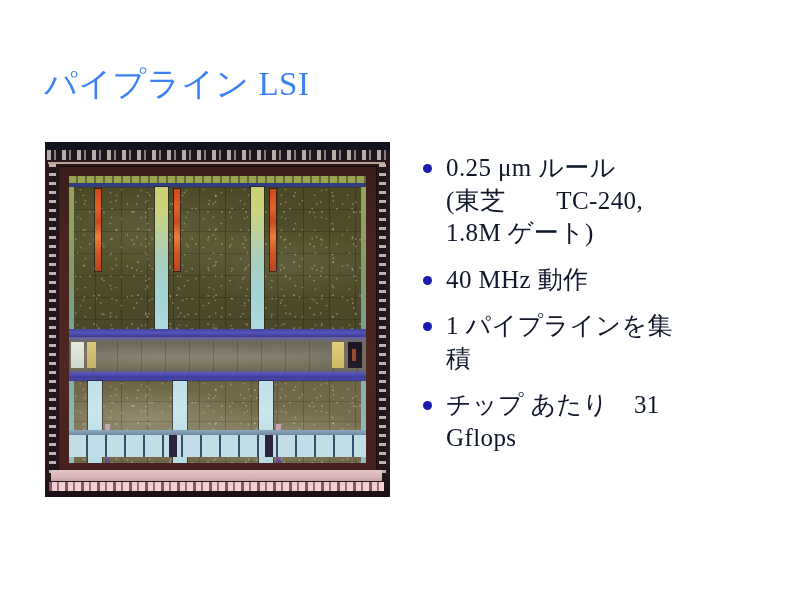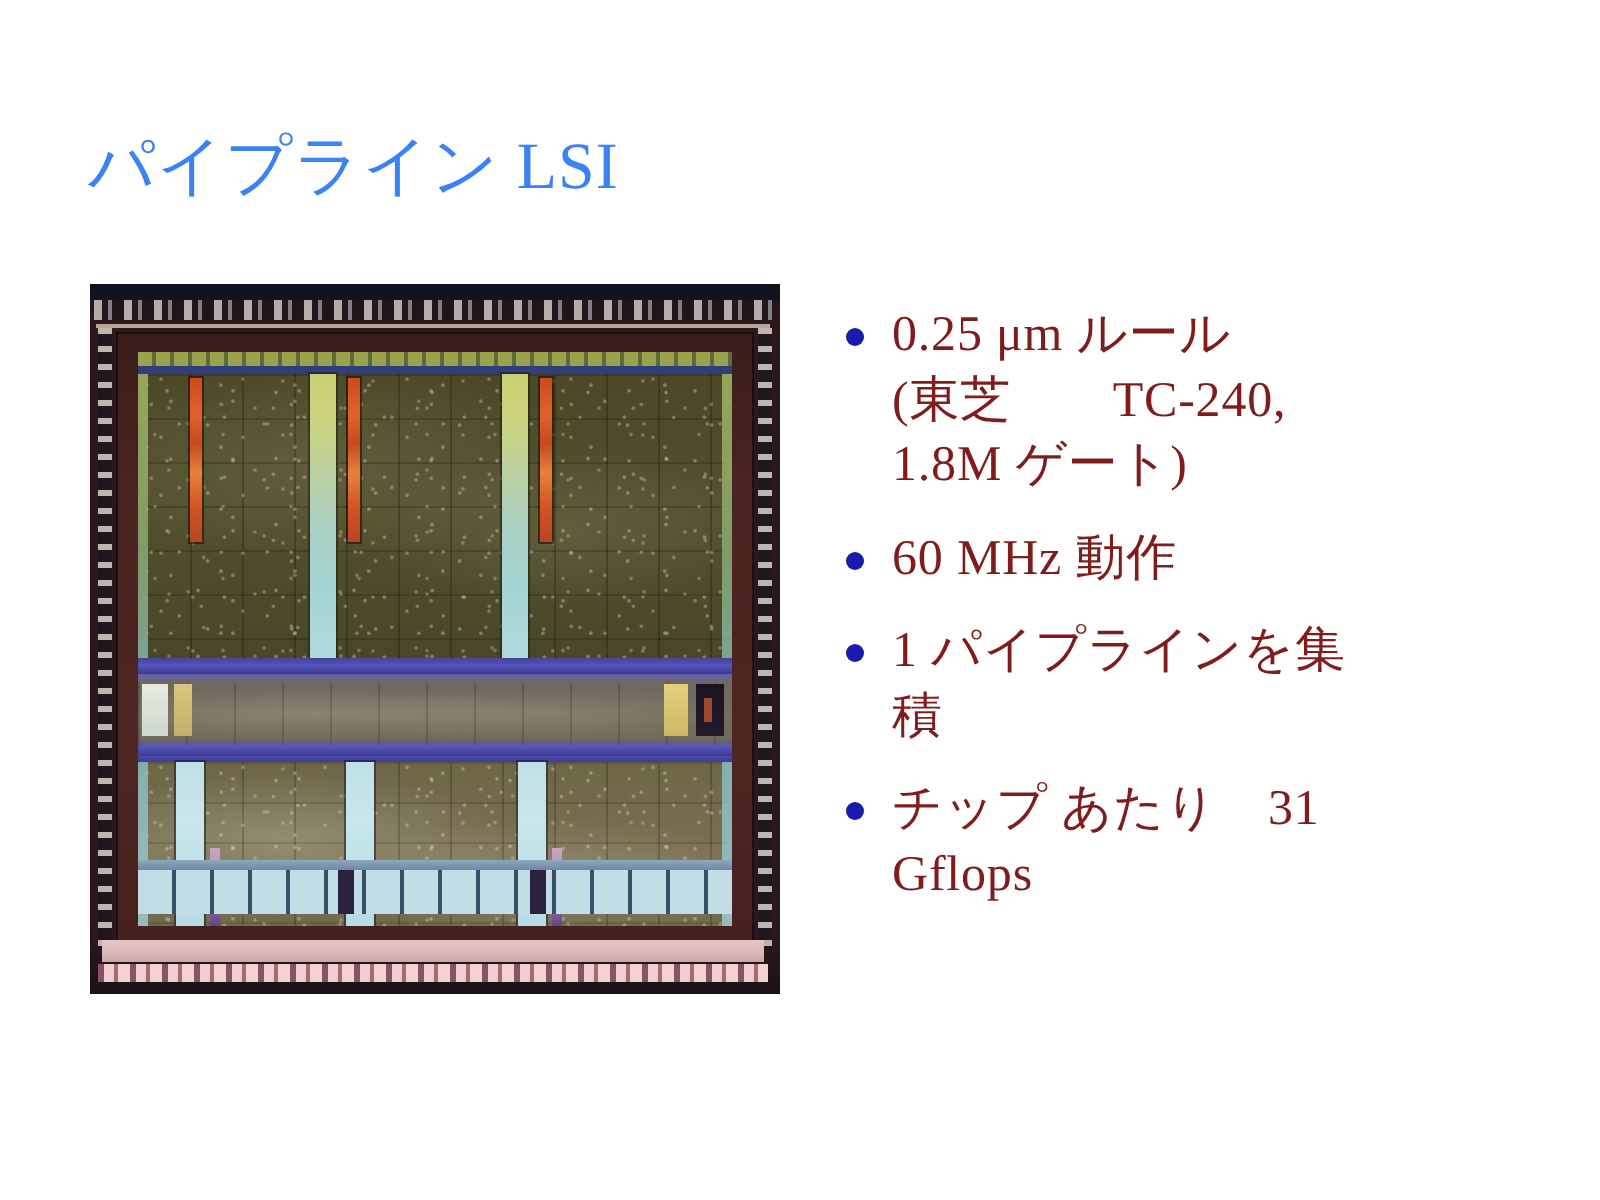--- a/index.html
+++ b/index.html
@@ -356,21 +356,21 @@
     background: linear-gradient(180deg, #9fae5e 0%, #86a46e 30%, #7fb0ad 55%, #9ec9cf 100%);
     opacity: 0.9;
   }
 
   
   #bullet-list {
     position: absolute;
     left: 420px;
     top: 152px;
     width: 360px;
-    color: #7f1d1d;
+    color: #0f172a;
     font-size: 25px;
     line-height: 1.3;
   }
   .bullet-item {
     position: relative;
     padding-left: 26px;
     margin-bottom: 14px;
   }
   .bullet-dot {
     position: absolute;
@@ -459,21 +459,21 @@
 
     <div class="bullet-item">
       <span class="bullet-dot"></span>
       <span class="bullet-text">0.25 μm ルール
 (東芝　　TC-240,
 1.8M ゲート)</span>
     </div>
 
     <div class="bullet-item">
       <span class="bullet-dot"></span>
-      <span class="bullet-text">60 MHz 動作</span>
+      <span class="bullet-text">40 MHz 動作</span>
     </div>
 
     <div class="bullet-item">
       <span class="bullet-dot"></span>
       <span class="bullet-text">1 パイプラインを集
 積</span>
     </div>
 
     <div class="bullet-item">
       <span class="bullet-dot"></span>

